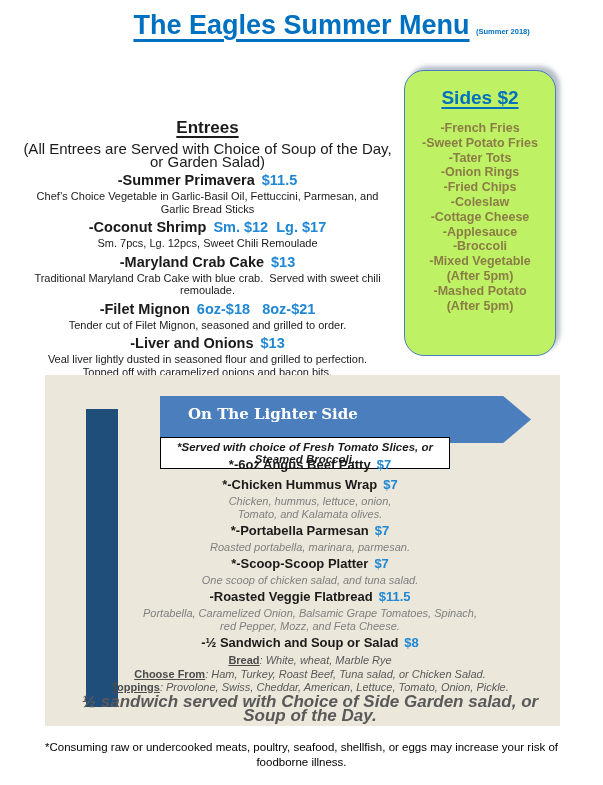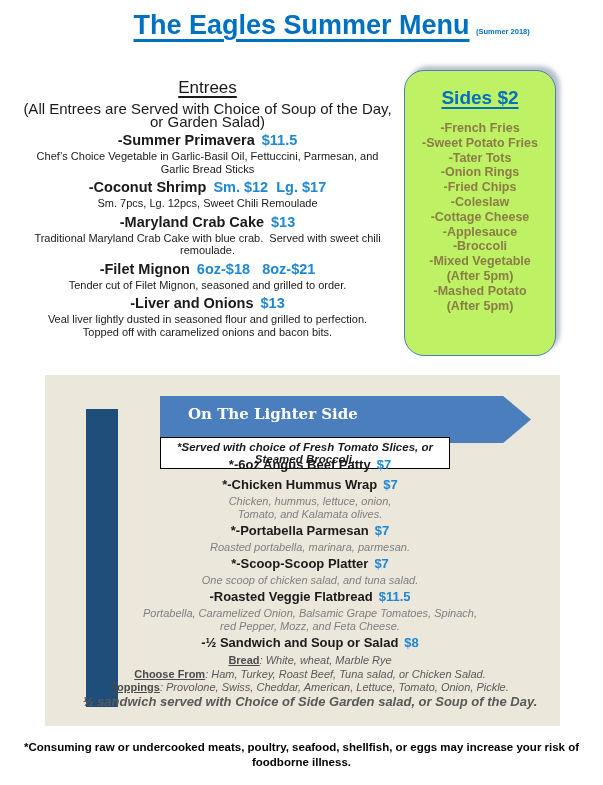--- a/index.html
+++ b/index.html
@@ -8,23 +8,23 @@
   #page { position:relative; width:603px; height:785px; background:#fff; overflow:hidden; margin:0 auto;padding-left:12px; }
 
   
   .title-wrap { position:absolute; top:10px; left:0; width:603px; text-align:center; }
   .page-title { display:inline-block; font-size:27px; font-weight:bold; color:#0070c0;
                 text-decoration:underline; text-decoration-thickness:2.5px; text-underline-offset:5px; }
   .season-note { position:absolute; top:27px; left:476px; font-size:7.5px; font-weight:bold; color:#0070c0; }
 
   
   .entrees { position:absolute; top:78px; left:20px; width:375px; text-align:center; }
-  .entrees-heading { display:inline-block; font-size:17px; font-weight:normal;
+  .entrees-heading { display:inline-block; font-size:17px; font-weight:bold;
                      text-decoration:underline; text-decoration-thickness:1.5px; text-underline-offset:3px;
-                     margin-bottom:4px; }
+                     margin-bottom:4px;margin-top:40px; }
   .entrees-note { font-size:15px; line-height:13px; margin-bottom:1px; }
   .e-line { font-size:14.5px; font-weight:bold; line-height:19px; margin-top:3px; }
   .e-price { color:#1f87d4; margin-left:7px; white-space:pre; }
   .e-desc { font-size:11px; line-height:12.5px; white-space:pre-line; margin-bottom:2px; }
 
   
   .sides-panel { position:absolute; top:70px; left:404px; width:152px; height:286px;
                  background:#bef264; border:1.5px solid #4a7ebc; border-radius:20px;
                  box-shadow:4px -4px 4px rgba(125,138,158,.55); text-align:center; }
   .sides-heading { display:inline-block; margin-top:16px; margin-bottom:12px;
@@ -43,25 +43,25 @@
                   border:1.5px solid #000; font-size:11.5px; font-style:italic; font-weight:600;
                   text-align:center; padding:3px 4px; }
   .lighter-items { position:absolute; top:80px; left:35px; width:460px; text-align:center; }
   .l-line { font-size:13px; font-weight:bold; line-height:20px; }
   .l-price { color:#1f87d4; margin-left:6px; }
   .l-desc { font-size:11px; font-style:italic; color:#7f7f7f; line-height:13px; white-space:pre-line; }
   .sandwich-details { margin-top:1px; }
   .s-detail { font-size:11px; line-height:13.5px; color:#595959; }
   .s-label { font-weight:bold; color:#4a4a4a; text-decoration:underline; font-style:normal; }
   .s-rest { font-style:italic; }
-  .s-footer { font-size:13px; line-height:14px; color:#595959; font-weight:bold; font-style:italic; }
+  .s-footer { font-size:17px; line-height:14px; color:#595959; font-weight:bold; font-style:italic; }
 
   
   .footer { position:absolute; top:740px; left:0; width:603px; text-align:center;
-            font-size:11.5px; font-weight:bold; line-height:14.5px; white-space:pre-line; color:#000; }
+            font-size:11.5px; font-weight:normal; line-height:14.5px; white-space:pre-line; color:#000; }
 </style>
 </head>
 <body>
 
 <div id="page">
 
   <div class="title-wrap">
     <span class="page-title">The Eagles Summer Menu</span>
   </div>
   <span class="season-note">(Summer 2018)</span>

